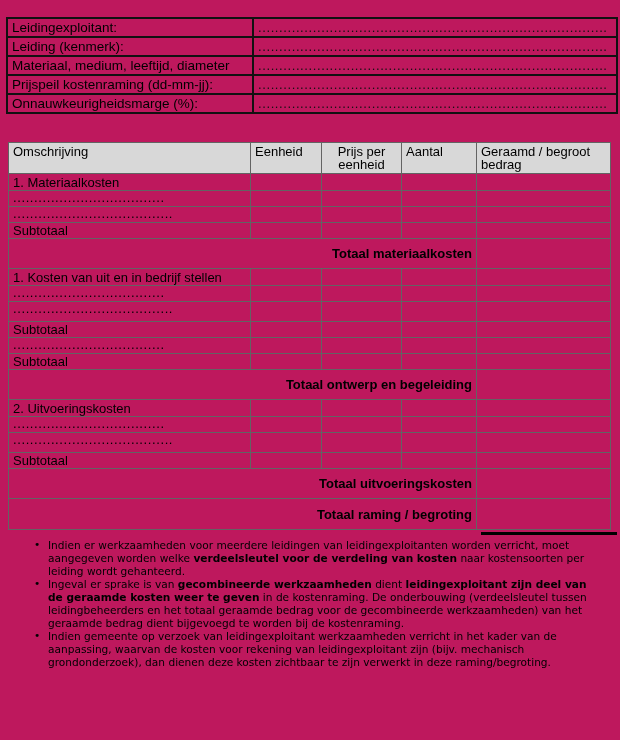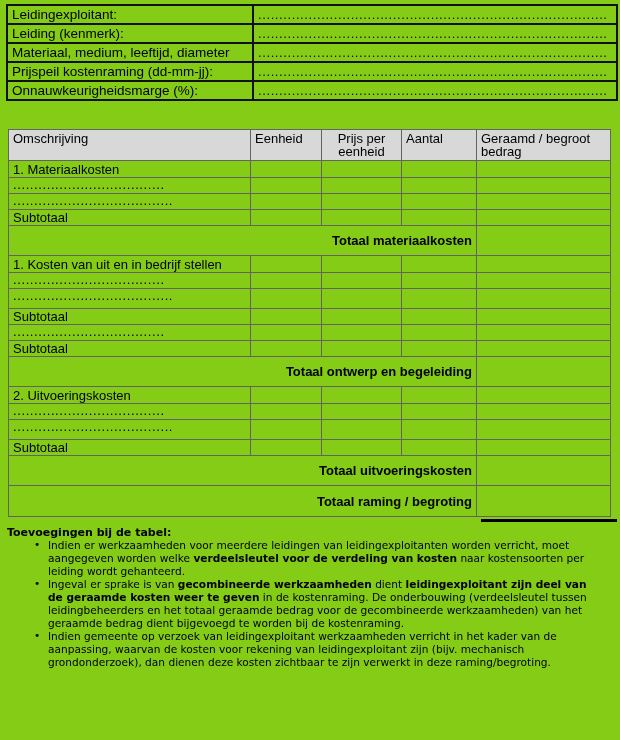--- a/index.html
+++ b/index.html
@@ -1,22 +1,22 @@
 <!DOCTYPE html>
 <html><head>
 <meta charset="utf-8">
 <style>
   html,body{margin:0;padding:0;background:#fff;}
   .page{
     position:relative;
     width:620px;height:740px;
     box-sizing:border-box;
-    padding:4px 3px 0 6px;
+    padding:17px 3px 0 6px;
     overflow:hidden;
-    background:#84cc16;
+    background:#be185d;
     color:#000;
     font-family:"Liberation Sans",sans-serif;
   }
   
   table.info{border-collapse:collapse;table-layout:fixed;width:610px;}
   table.info td{
     border:2px solid #111;
     height:17px;
     padding:0 4px;
     font-size:13.5px;
@@ -255,21 +255,20 @@
         <tr class="rgrand">
           <td class="tlabel" colspan="4">Totaal raming / begroting</td>
           <td class="gcell"></td>
         </tr>
       </tbody>
     </table>
     <div class="dbl"></div>
   </div>
 
   <div class="notes">
-    <div class="notes-h">Toevoegingen bij de tabel:</div>
     <ul class="notes-list">
         <li><span class="blt">•</span><span>Indien er werkzaamheden voor meerdere leidingen van leidingexploitanten worden verricht, moet aangegeven worden welke </span><b>verdeelsleutel voor de verdeling van kosten</b><span> naar kostensoorten per leiding wordt gehanteerd.</span></li>
         <li><span class="blt">•</span><span>Ingeval er sprake is van </span><b>gecombineerde werkzaamheden</b><span> dient </span><b>leidingexploitant zijn deel van de geraamde kosten weer te geven</b><span> in de kostenraming. De onderbouwing (verdeelsleutel tussen leidingbeheerders en het totaal geraamde bedrag voor de gecombineerde werkzaamheden) van het geraamde bedrag dient bijgevoegd te worden bij de kostenraming.</span></li>
         <li><span class="blt">•</span><span>Indien gemeente op verzoek van leidingexploitant werkzaamheden verricht in het kader van de aanpassing, waarvan de kosten voor rekening van leidingexploitant zijn (bijv. mechanisch grondonderzoek), dan dienen deze kosten zichtbaar te zijn verwerkt in deze raming/begroting.</span></li>
       </ul>
   </div>
 
 </div>
 
 </body></html>

